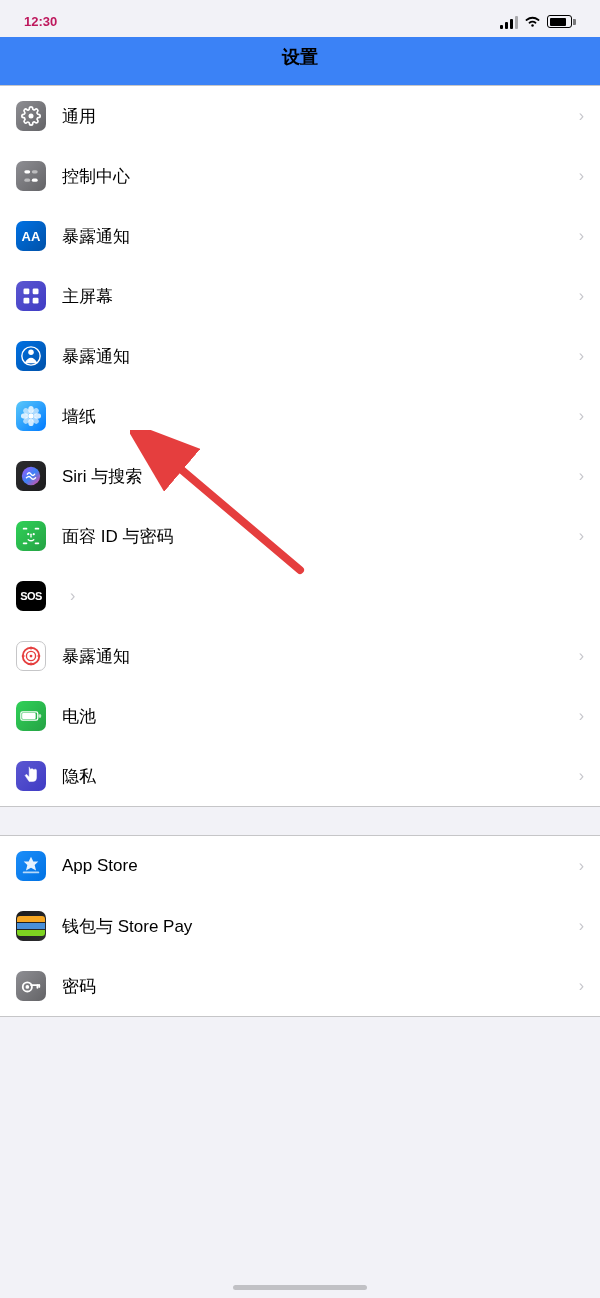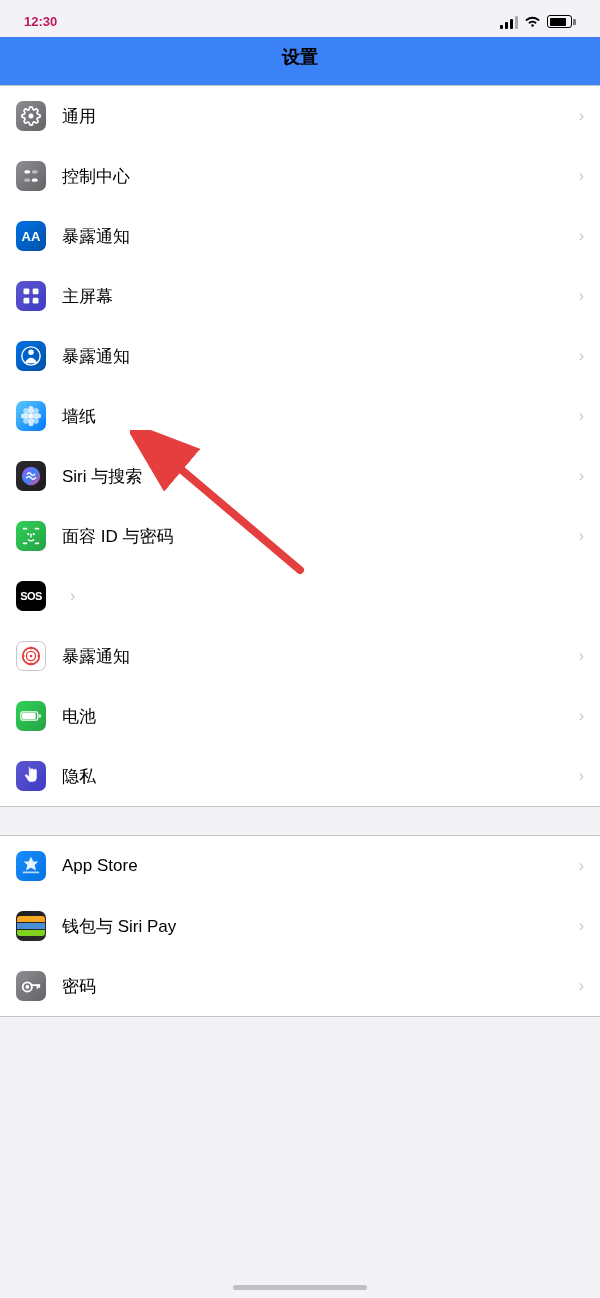--- a/index.html
+++ b/index.html
@@ -407,21 +407,21 @@
   </div>
 
   <div class="settings-row">
     <div class="app-icon icon-wallet">
       <div class="wallet-icon-inner">
         <div class="wallet-stripe stripe1"></div>
         <div class="wallet-stripe stripe2"></div>
         <div class="wallet-stripe stripe3"></div>
       </div>
     </div>
-    <span class="row-label">钱包与 Siri Pay</span>
+    <span class="row-label">钱包与 Store Pay</span>
     <span class="chevron">›</span>
   </div>
 
   <div class="settings-row">
     <div class="app-icon icon-password">
       <svg width="22" height="22" viewBox="0 0 24 24">
         <circle cx="8" cy="13" r="5" fill="none" stroke="white" stroke-width="2"></circle>
         <circle cx="8" cy="13" r="2" fill="white"></circle>
         <line x1="12" y1="11" x2="21" y2="11" stroke="white" stroke-width="2" stroke-linecap="round"></line>
         <line x1="19" y1="11" x2="19" y2="14" stroke="white" stroke-width="2" stroke-linecap="round"></line>

